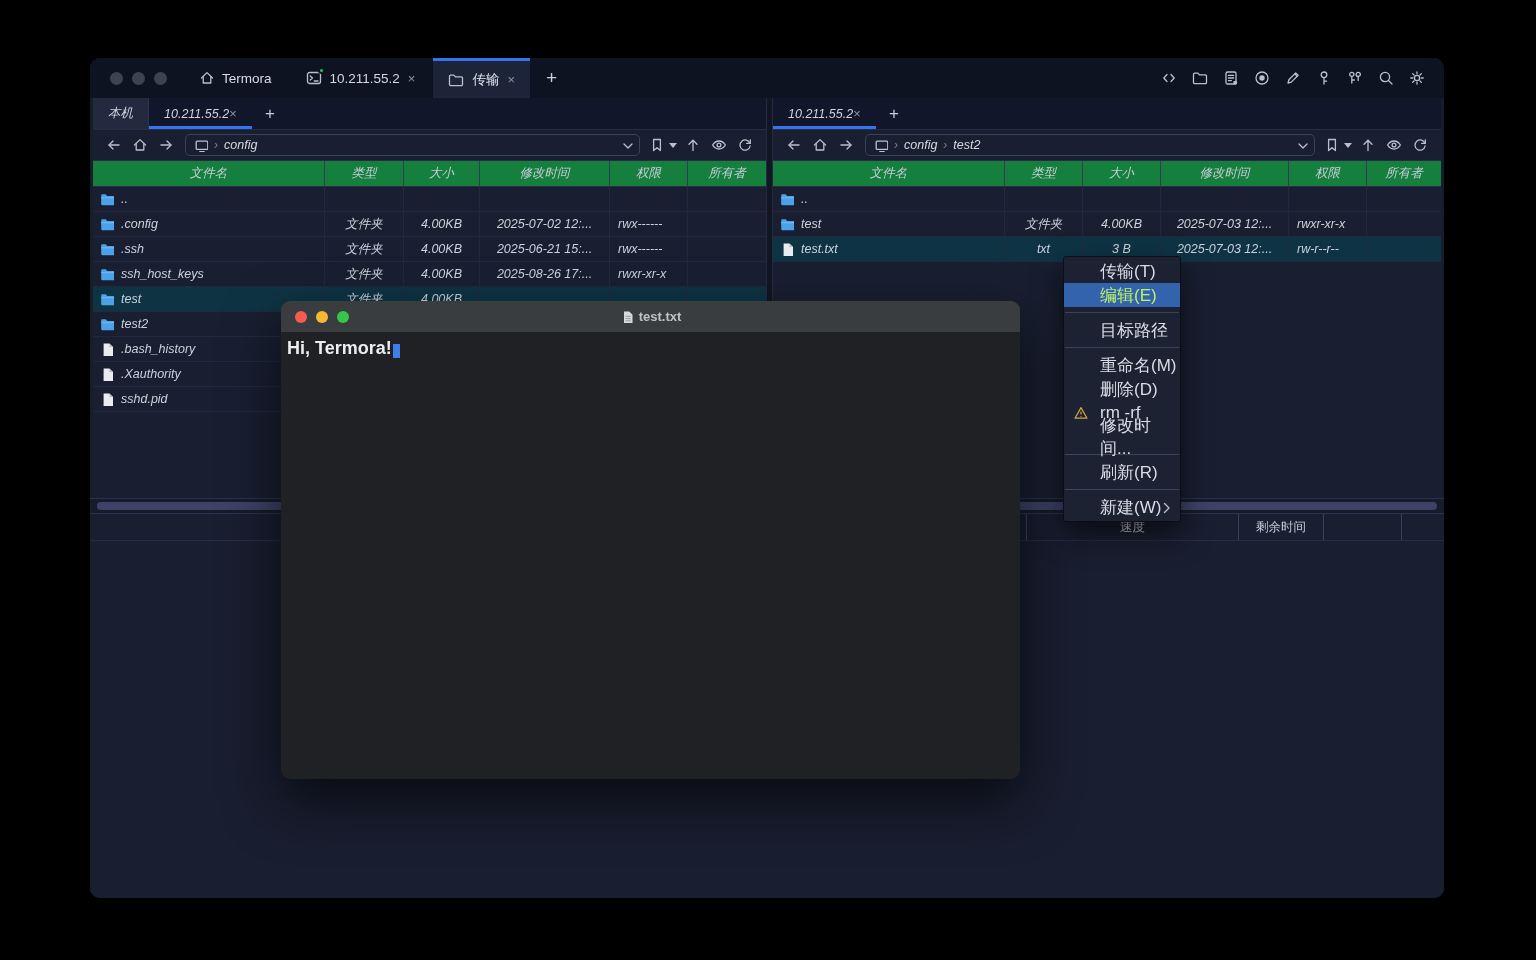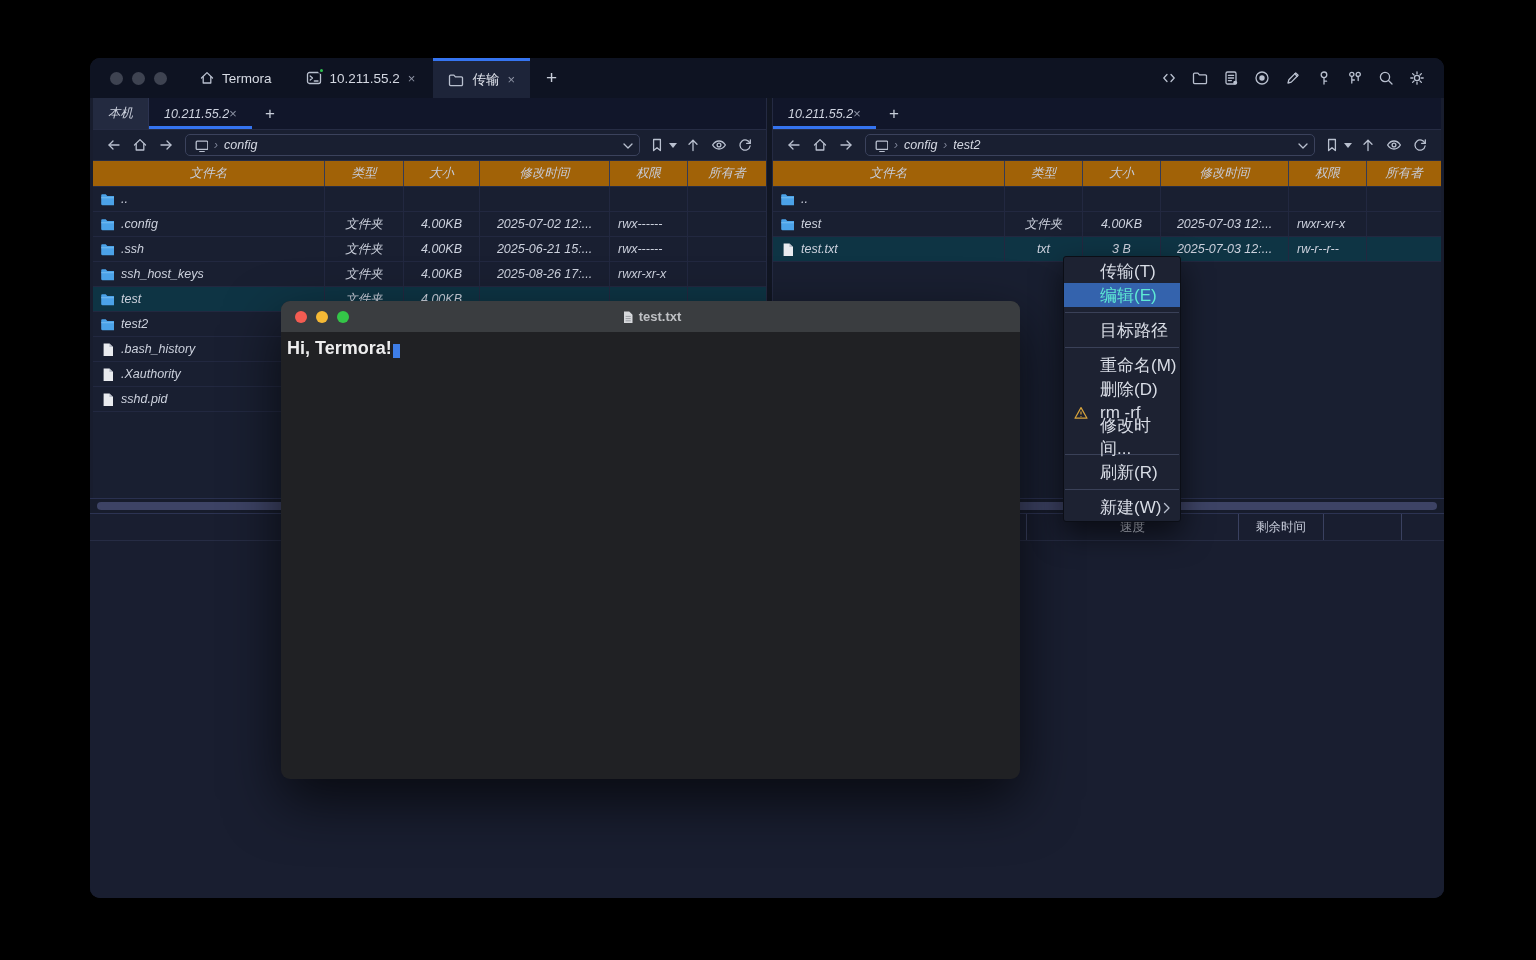--- a/index.html
+++ b/index.html
@@ -48,21 +48,21 @@
   .navbtn{width:24px;height:24px;display:flex;align-items:center;justify-content:center;}
   .pathbar{flex:1;height:22px;margin:0 5px;border:1px solid #3b425c;border-radius:5px;
            display:flex;align-items:center;gap:6px;padding-left:8px;font-size:12.5px;color:#d4d8e2;}
   .crumbsep{color:#7e8498;font-size:12px;}
   .pathdd{margin-left:auto;width:24px;height:100%;display:flex;align-items:center;justify-content:center;}
   .bmgroup{display:flex;align-items:center;margin:0 2px;}
   .caret{width:0;height:0;border-left:4px solid transparent;border-right:4px solid transparent;
          border-top:5px solid #b9c0cf;margin-left:4px;}
 
   
-  .thead{height:27px;display:grid;background:#a16207;border-top:1px solid #262c44;border-bottom:1px solid #262c44;}
+  .thead{height:27px;display:grid;background:#15803d;border-top:1px solid #262c44;border-bottom:1px solid #262c44;}
   .pane.l .thead,.pane.l .frow{grid-template-columns:232px 79px 76px 130px 78px 78px;}
   .pane.r .thead,.pane.r .frow{grid-template-columns:232px 78px 78px 128px 78px 74px;}
   .hc{display:flex;align-items:center;justify-content:center;font-size:12.5px;color:#c7ccda;
       border-right:1px solid #343b57;overflow:hidden;}
   .hc:last-child{border-right:none;}
   .frow{height:25px;display:grid;font-size:12.5px;color:#ccd1dd;border-bottom:1px solid #222840;}
   .frow.sel{background:#0e3444;}
   .c{display:flex;align-items:center;border-right:1px solid #222840;overflow:hidden;white-space:nowrap;}
   .c:last-child{border-right:none;}
   .c.name{padding-left:7px;gap:7px;}
@@ -89,21 +89,21 @@
            color:#bfc1c4;font-size:13px;font-weight:600;}
   .ebody{padding:5px 0 0 6px;font-family:"DejaVu Sans Mono","Liberation Mono",monospace;
          font-size:18px;font-weight:600;color:#ededee;}
   .cursor{display:inline-block;width:7px;height:14px;background:#3e7ee8;vertical-align:text-bottom;margin-left:1px;}
 
   
   .menu{position:absolute;left:1063px;top:256px;width:118px;background:#1d2232;border:1px solid #0b0e16;
         border-radius:3px;padding:2px 0;z-index:6;box-shadow:0 12px 30px rgba(0,0,0,.6);
         font-size:17px;color:#d9dde6;}
   .mi{position:relative;height:24px;display:flex;align-items:center;padding-left:36px;}
-  .mi.hl{background:#3463ad;color:#5eead4;}
+  .mi.hl{background:#3463ad;color:#bef264;}
   .micon{position:absolute;left:9px;top:4px;}
   .msub{position:absolute;right:7px;top:5px;}
   .msep{height:1px;background:#3a4158;margin:5px 1px;}
 </style>
 </head>
 <body>
 
 <svg width="0" height="0" style="position:absolute">
   <defs>
     <g id="i-home">

